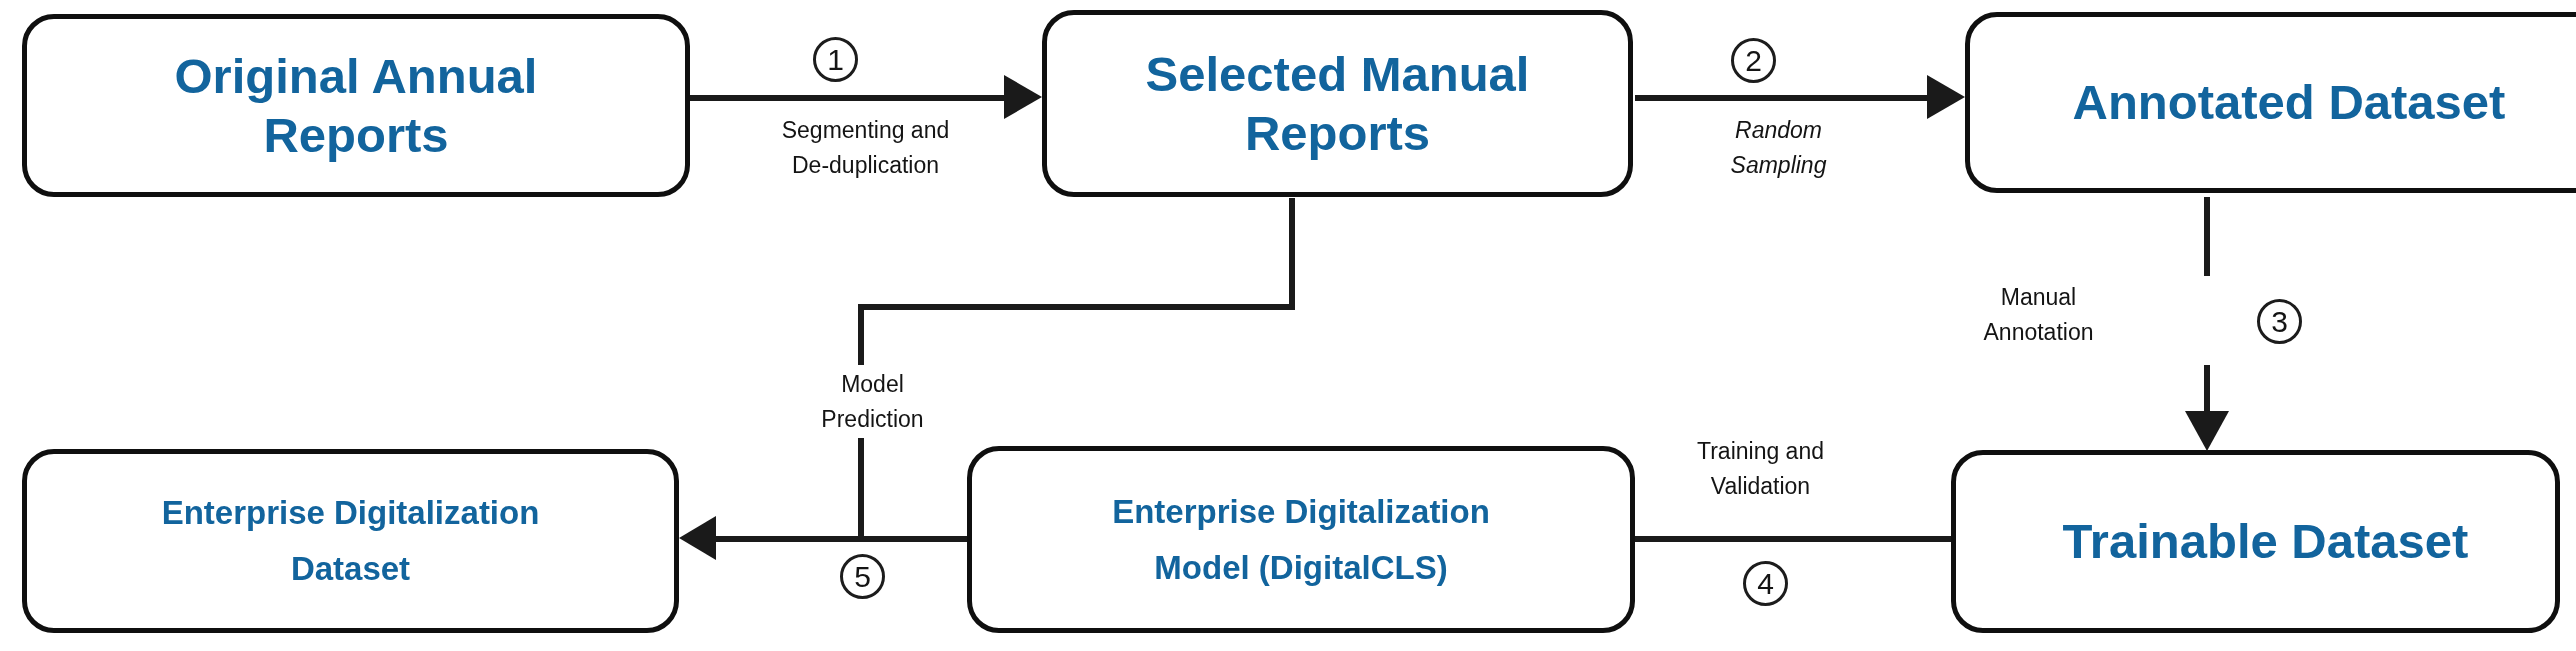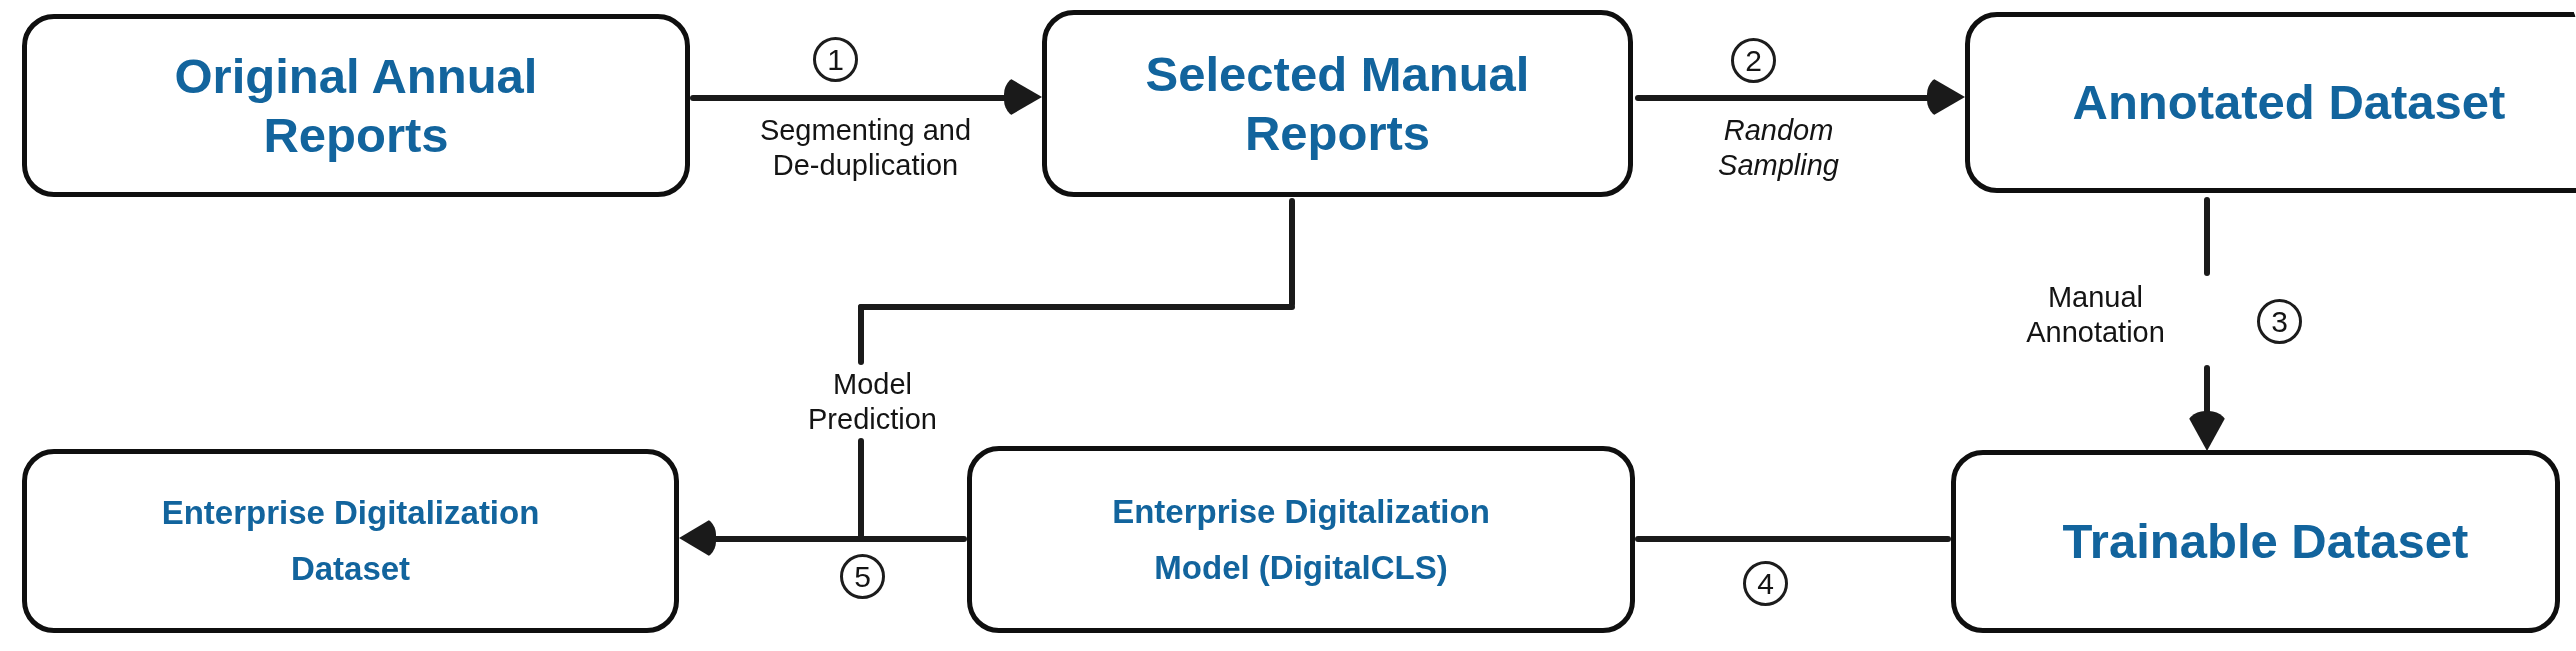--- a/index.html
+++ b/index.html
@@ -1,21 +1,21 @@
 <!DOCTYPE html>
 <html style="--node-text: #12649D; --line-color: #1a1a1a; --node-border: #0f0f0f; --page-bg: #ffffff;font-size:12.7px"><head>
 <meta charset="utf-8">
 <style>
   :root {
     --node-text: #12649D;
     --line-color: #1a1a1a;
     --node-border: #0f0f0f;
     --page-bg: #ffffff;
   }
-  * { margin: 0; padding: 0; box-sizing: border-box; border-radius: 21px; }
+  * { margin: 0; padding: 0; box-sizing: border-box; }
   html, body { background: var(--page-bg); }
   body { font-family: "Liberation Sans", sans-serif; }
 
   .canvas {
     position: relative;
     width: 2576px;
     height: 652px;
     background: var(--page-bg);
     overflow: hidden;
   }
@@ -79,28 +79,28 @@
   }
   #head-1 { left: 1004px; top: 75px; }
   #head-2 { left: 1927px; top: 75px; }
   #head-3 { left: 2185px; top: 411px; }
   #head-5 { left: 679px;  top: 516px; }
 
   
   .step-label {
     position: absolute;
     text-align: center;
-    font-size: 29px;
+    font-size: 23px;
     line-height: 35px;
     color: #141414;
     white-space: pre-line;
   }
   #label-1 { left: 730px;  top: 113px; width: 271px; }
   #label-2 { left: 1675px; top: 113px; width: 207px; font-style: italic; }
-  #label-3 { left: 1992px; top: 280px; width: 207px; text-align: center; }
+  #label-3 { left: 1935px; top: 280px; width: 207px; text-align: center; }
   #label-4 { left: 1649px; top: 434px; width: 223px; }
   #label-5 { left: 777px;  top: 367px; width: 191px; }
 
   
   .circ {
     position: absolute;
     width: 45px;
     height: 45px;
     border: 3.2px solid #1c1c1c;
     border-radius: 50%;
@@ -152,20 +152,22 @@
 
   <div class="v-line" id="line-3a"></div>
   <div class="v-line" id="line-3b"></div>
   <div class="head head-down" id="head-3"></div>
   <div class="circ" id="circ-3">3</div>
   <div class="step-label" id="label-3">Manual
 Annotation</div>
 
   <div class="h-line" id="line-4"></div>
   <div class="circ" id="circ-4">4</div>
+  <div class="step-label" id="label-4">Training and
+Validation</div>
 
   <div class="v-line" id="line-sel-down"></div>
   <div class="h-line" id="line-elbow"></div>
   <div class="v-line" id="line-pred-upper"></div>
   <div class="v-line" id="line-pred-lower"></div>
   <div class="h-line" id="line-5"></div>
   <div class="head head-left" id="head-5"></div>
   <div class="circ" id="circ-5">5</div>
   <div class="step-label" id="label-5">Model
 Prediction</div>

